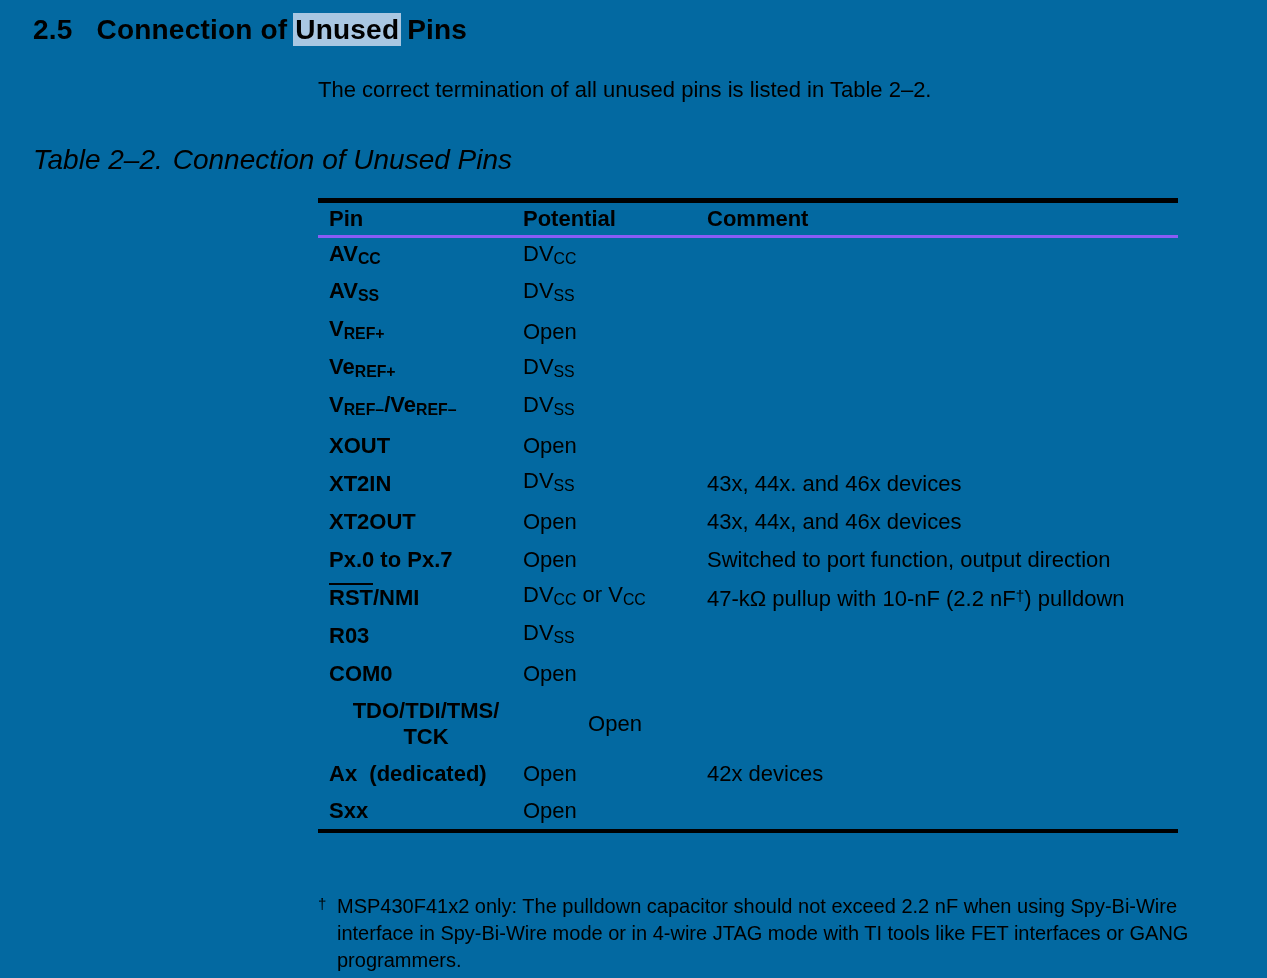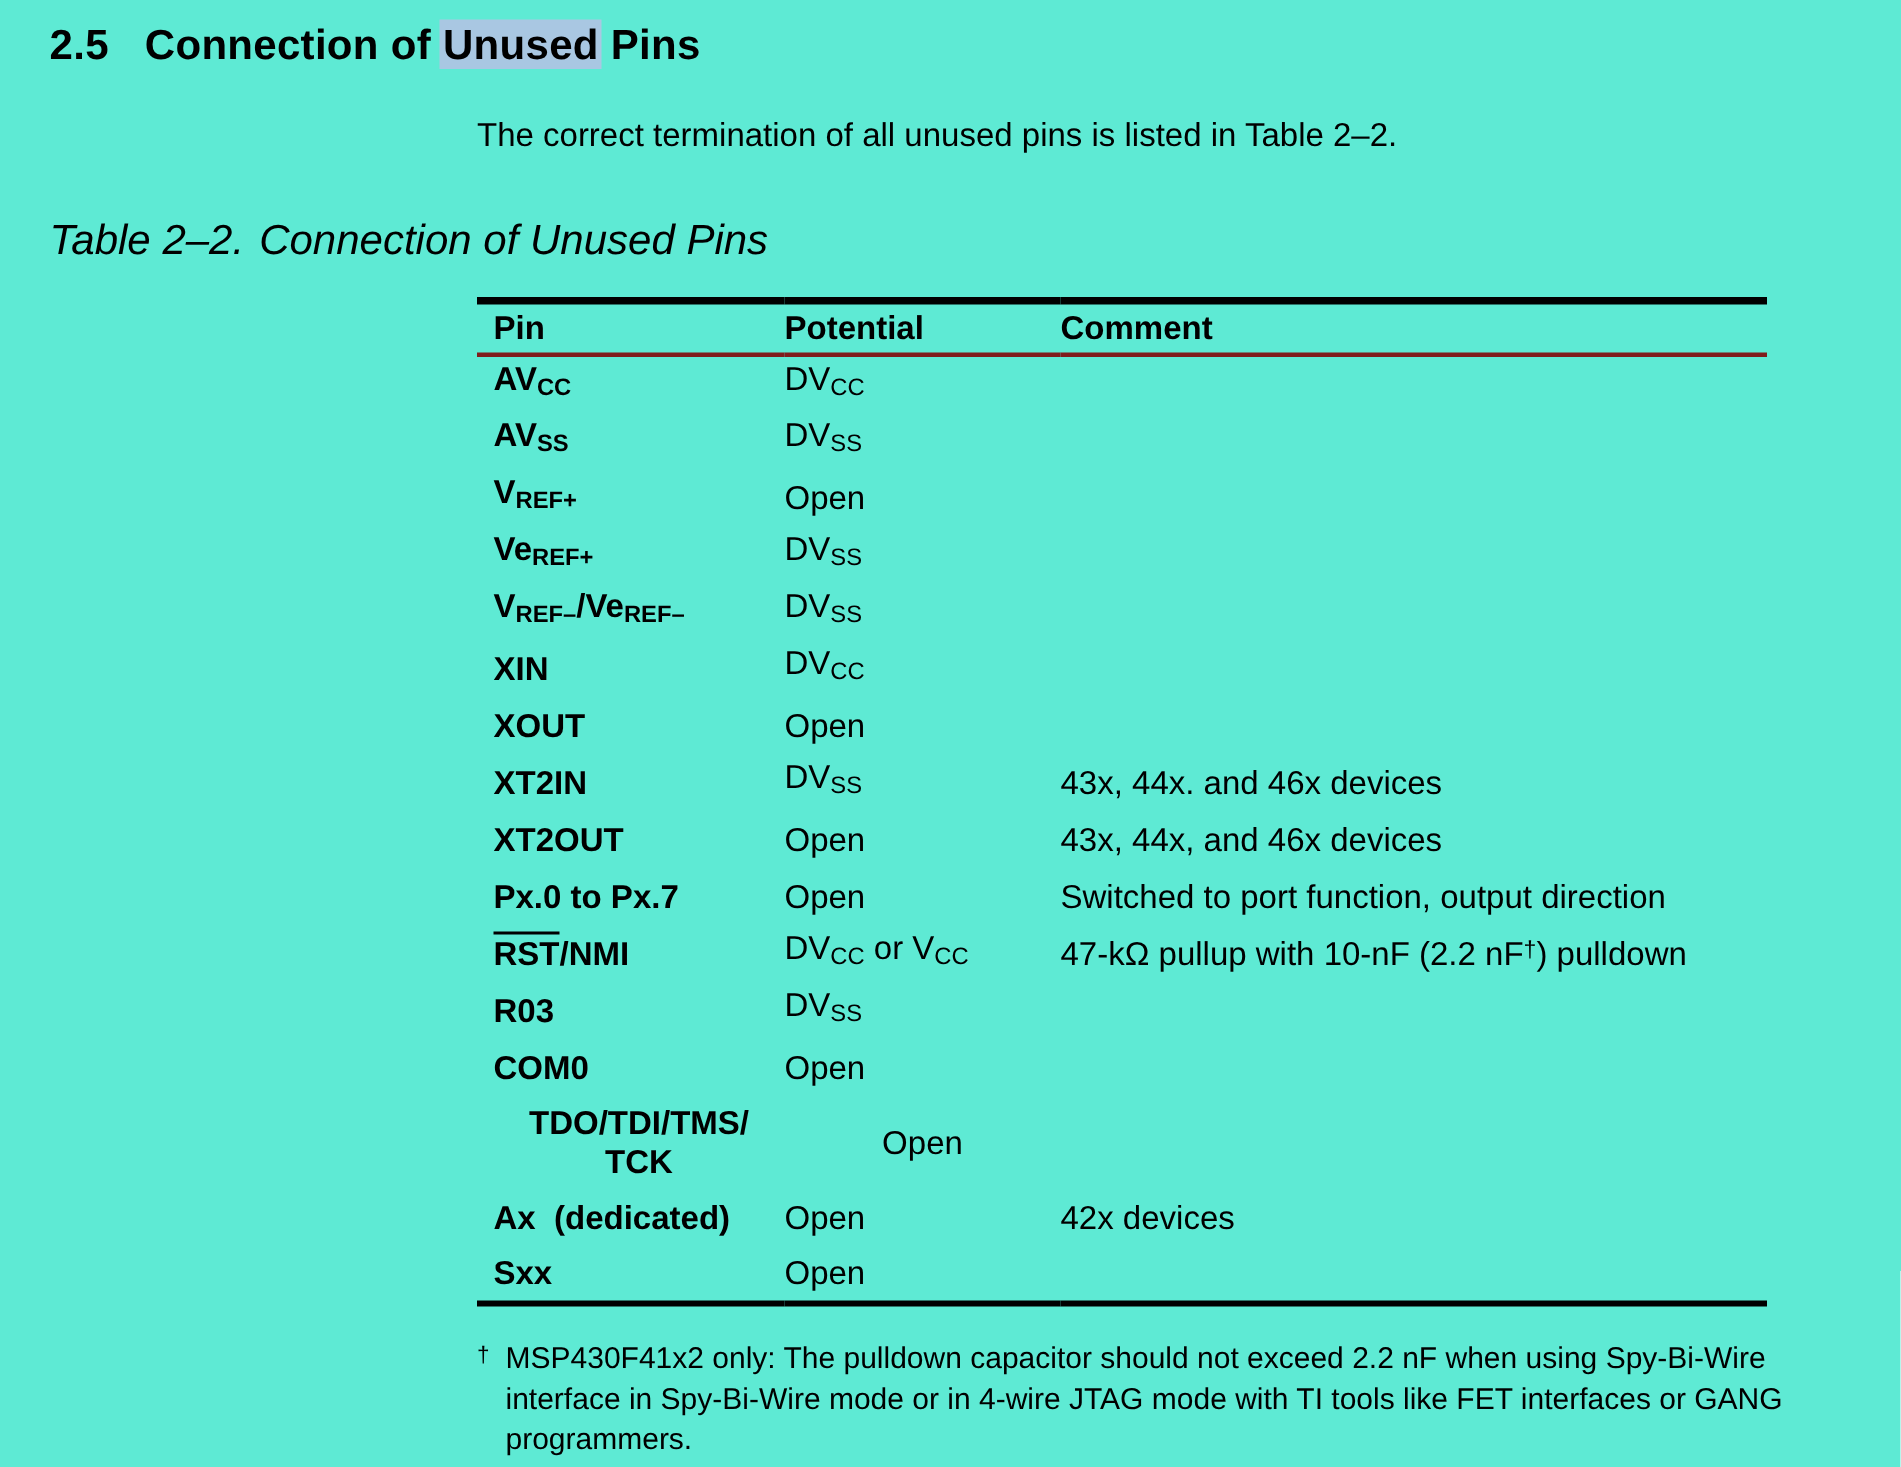--- a/index.html
+++ b/index.html
@@ -1,20 +1,20 @@
 <!DOCTYPE html>
 <html><head>
 <meta charset="utf-8">
 <style>
   html, body { margin: 0; padding: 0; background: #ffffff; }
   .page {
     position: relative;
     width: 1267px;
     height: 978px;
-    background: #5eead4;
+    background: #0369a1;
     color: #000000;
     font-family: "Liberation Sans", "DejaVu Sans", sans-serif;
     overflow: hidden;
   }
 
   
   .heading {
     position: absolute;
     left: 33px;
     top: 14px;
@@ -68,21 +68,21 @@
   }
   col.c-pin { width: 205px; }
   col.c-pot { width: 184px; }
   col.c-com { width: 471px; }
   table.pins thead tr { height: 36px; }
   table.pins thead th {
     text-align: left;
     font-size: 22px;
     font-weight: bold;
     vertical-align: middle;
-    border-bottom: 3px solid #7f1d1d;
+    border-bottom: 3px solid #8b5cf6;
     padding: 0;
   }
   table.pins th:first-child, table.pins td:first-child { padding-left: 11px; }
   table.pins tbody tr { height: 38px; }
   table.pins tbody tr.tall { height: 62px; text-align: center; }
   table.pins td {
     vertical-align: middle;
     padding: 0;
     line-height: 26px;
     white-space: nowrap;
@@ -159,25 +159,20 @@
             <td class="pin"><span>Ve</span><span class="sub">REF+</span></td>
             <td><span>DV</span><span class="sub">SS</span></td>
             <td></td>
           </tr>
           <tr>
             <td class="pin"><span>V</span><span class="sub">REF–</span><span>/Ve</span><span class="sub">REF–</span></td>
             <td><span>DV</span><span class="sub">SS</span></td>
             <td></td>
           </tr>
           <tr>
-            <td class="pin"><span>XIN</span></td>
-            <td><span>DV</span><span class="sub">CC</span></td>
-            <td></td>
-          </tr>
-          <tr>
             <td class="pin"><span>XOUT</span></td>
             <td><span>Open</span></td>
             <td></td>
           </tr>
           <tr>
             <td class="pin"><span>XT2IN</span></td>
             <td><span>DV</span><span class="sub">SS</span></td>
             <td><span>43x, 44x. and 46x devices</span></td>
           </tr>
           <tr>

